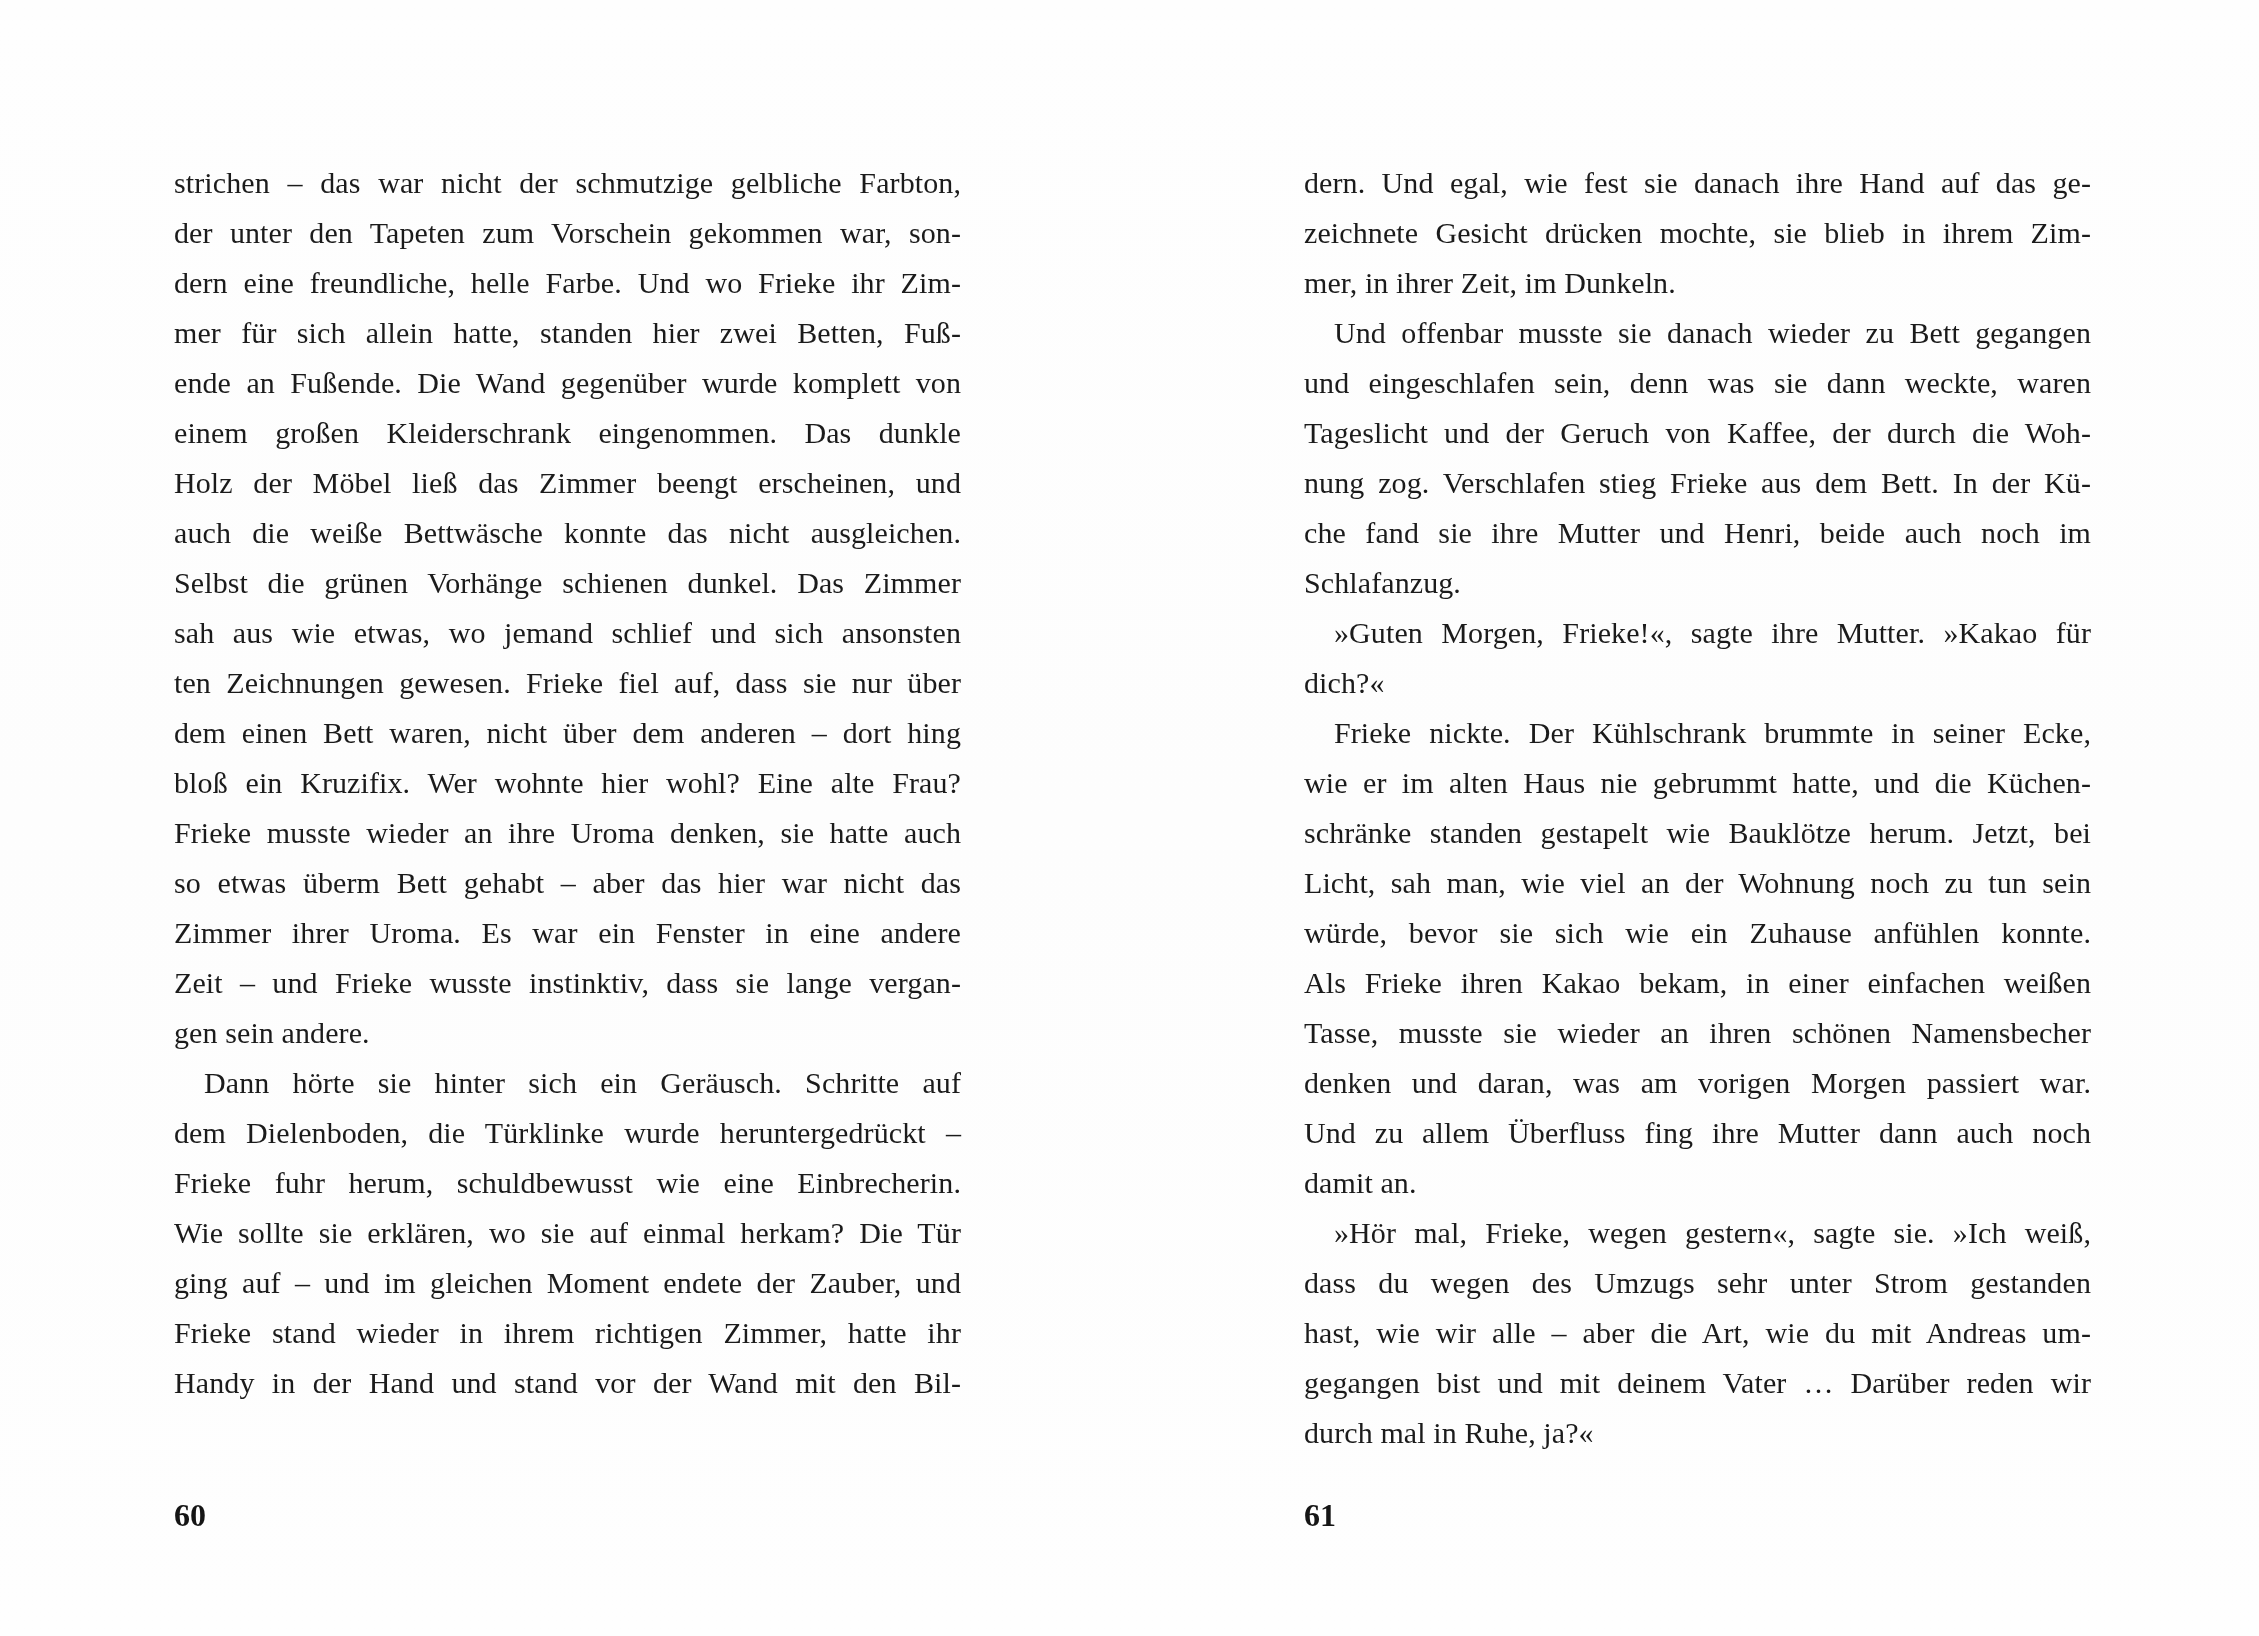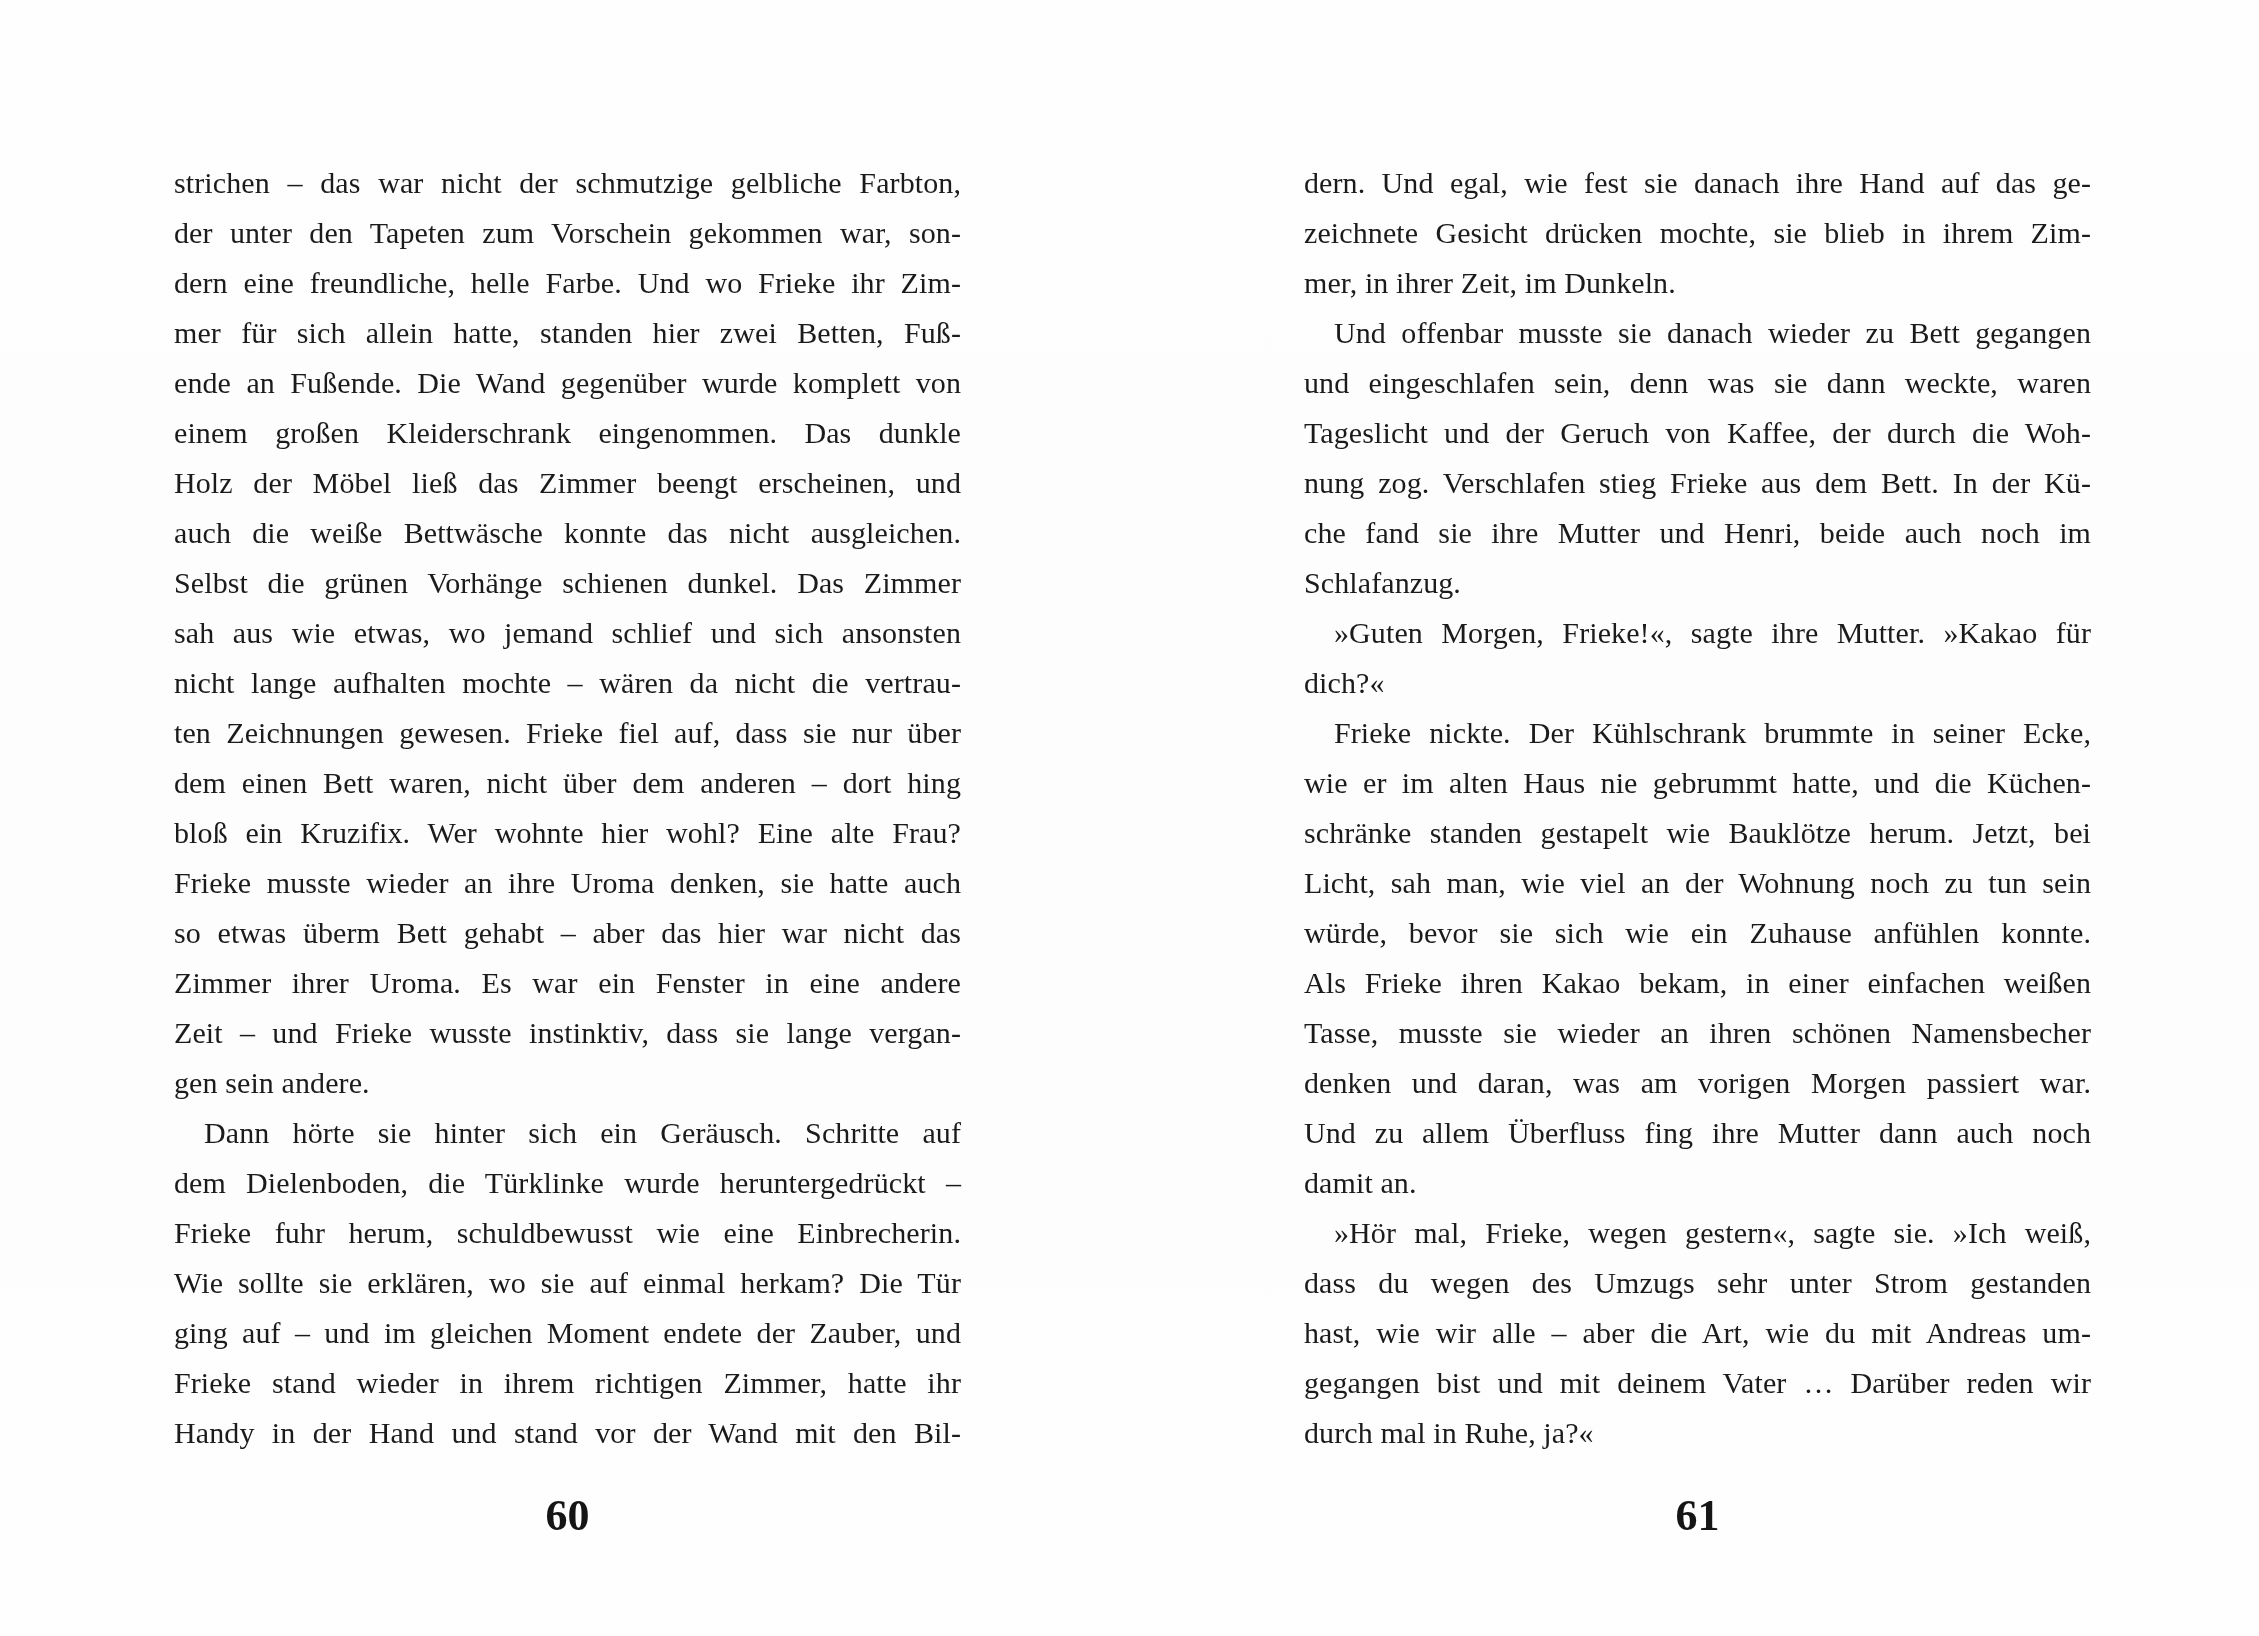--- a/index.html
+++ b/index.html
@@ -42,23 +42,23 @@
     text-align-last: left;
     word-spacing: 0;
   }
   .line.indent {
     text-indent: 30px;
   }
   .pagenum {
     position: absolute;
     top: 1495px;
     width: 787px;
-    text-align: center;
+    text-align: left;
     font-weight: bold;
-    font-size: 44px;
+    font-size: 32px;
     line-height: 41px;
     color: #151515;
   }
   .pagenum.left  { left: 174px; }
   .pagenum.right { left: 1304px; }
 </style>
 </head>
 <body>
 
 <div class="spread">
@@ -68,21 +68,20 @@
         <div class="line">strichen – das war nicht der schmutzige gelbliche Farbton,</div>
         <div class="line">der unter den Tapeten zum Vorschein gekommen war, son-</div>
         <div class="line">dern eine freundliche, helle Farbe. Und wo Frieke ihr Zim-</div>
         <div class="line">mer für sich allein hatte, standen hier zwei Betten, Fuß-</div>
         <div class="line">ende an Fußende. Die Wand gegenüber wurde komplett von</div>
         <div class="line">einem großen Kleiderschrank eingenommen. Das dunkle</div>
         <div class="line">Holz der Möbel ließ das Zimmer beengt erscheinen, und</div>
         <div class="line">auch die weiße Bettwäsche konnte das nicht ausgleichen.</div>
         <div class="line">Selbst die grünen Vorhänge schienen dunkel. Das Zimmer</div>
         <div class="line">sah aus wie etwas, wo jemand schlief und sich ansonsten</div>
-        <div class="line">nicht lange aufhalten mochte – wären da nicht die vertrau-</div>
         <div class="line">ten Zeichnungen gewesen. Frieke fiel auf, dass sie nur über</div>
         <div class="line">dem einen Bett waren, nicht über dem anderen – dort hing</div>
         <div class="line">bloß ein Kruzifix. Wer wohnte hier wohl? Eine alte Frau?</div>
         <div class="line">Frieke musste wieder an ihre Uroma denken, sie hatte auch</div>
         <div class="line">so etwas überm Bett gehabt – aber das hier war nicht das</div>
         <div class="line">Zimmer ihrer Uroma. Es war ein Fenster in eine andere</div>
         <div class="line">Zeit – und Frieke wusste instinktiv, dass sie lange vergan-</div>
         <div class="line ragged">gen sein andere.</div>
         <div class="line indent">Dann hörte sie hinter sich ein Geräusch. Schritte auf</div>
         <div class="line">dem Dielenboden, die Türklinke wurde heruntergedrückt –</div>

